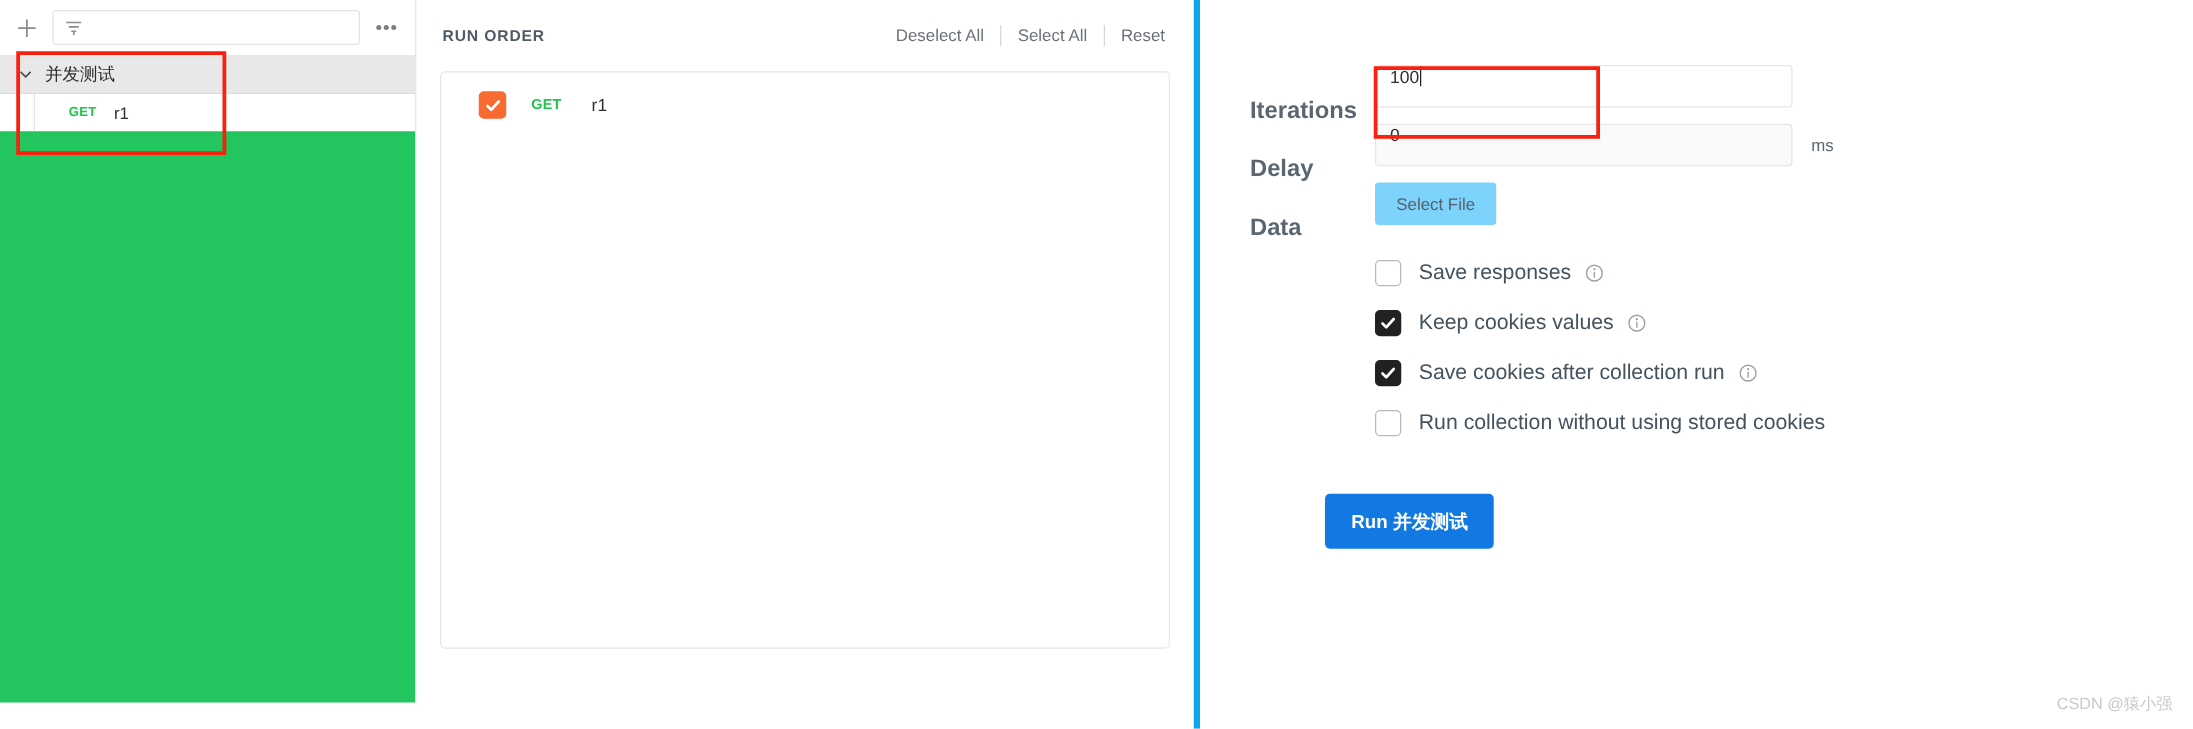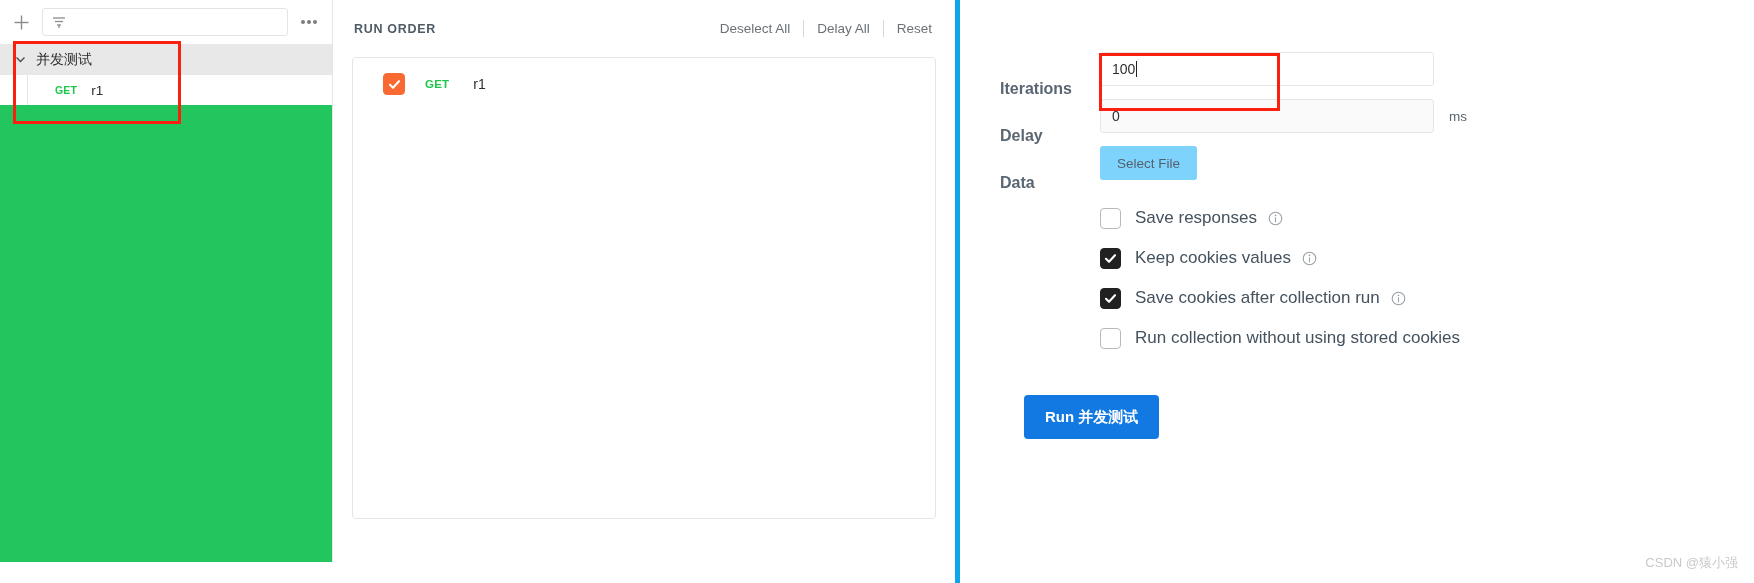--- a/index.html
+++ b/index.html
@@ -160,37 +160,37 @@
     padding: 52px 0 0 0;
   }
   .form-row {
     display: flex; align-items: center;
     margin-bottom: 13px;
     height: 34px;
   }
   .form-label {
     width: 140px; flex: 0 0 140px;
     padding-left: 40px;
-    font-size: 16px;
+    font-size: 19px;
     color: #5a6672;
     font-weight: 700;
     margin-top: 40px;
   }
   .caret {
     display:inline-block; width: 1px; height: 16px;
     background:#222; margin-left: 1px; vertical-align: -3px;
   }
   .input-display {
     width: 334px; height: 34px;
     border: 1px solid #e6e6e6;
     border-radius: 3px;
     background: #fafafa;
     font-size: 14px; color: #2f2f2f;
-    display: flex; align-items: center;
-    padding: 14px 11px;
+    display: flex; 
+    padding: 0 11px;
     cursor: text;
   }
   .input-display.white { background:#fff; }
   .unit { margin-left: 15px; font-size: 13.5px; color: #5a6672; }
 
   .select-file-btn {
     height: 34px;
     padding: 0 17px;
     border: none;
     border-radius: 3px;
@@ -223,21 +223,21 @@
   }
   .info-icon {
     margin-left: 11px;
     width: 15px; height: 15px;
     color: #9aa1a8;
     cursor: pointer;
     display: inline-flex; align-items: center;
   }
 
   .run-btn {
-    margin-left: 64px;
+    margin-left: 100px;
     margin-top: 28px;
     height: 44px;
     padding: 0 21px;
     background: #1279e2;
     color: #fff;
     border: none; border-radius: 4px;
     font-size: 15px; font-weight: 700;
     cursor: pointer;
     font-family: "Liberation Sans", sans-serif;
   }
@@ -307,21 +307,21 @@
 
     <div class="anno-sidebar"></div>
   </div>
 
   <div class="center">
     <div class="run-order-bar">
       <div class="run-order-title">RUN ORDER</div>
       <div class="order-actions">
         <a>Deselect All</a>
         <span class="sep"></span>
-        <a>Delay All</a>
+        <a>Select All</a>
         <span class="sep"></span>
         <a>Reset</a>
       </div>
     </div>
 
     <div class="run-list">
       <div class="run-item">
         <span class="cb cb-orange">
           <svg width="13" height="13" viewBox="0 0 13 13">
             <polyline points="2,6.8 5,9.8 11,3.2" fill="none" stroke="#fff" stroke-width="2.1" stroke-linecap="round" stroke-linejoin="round"></polyline>

